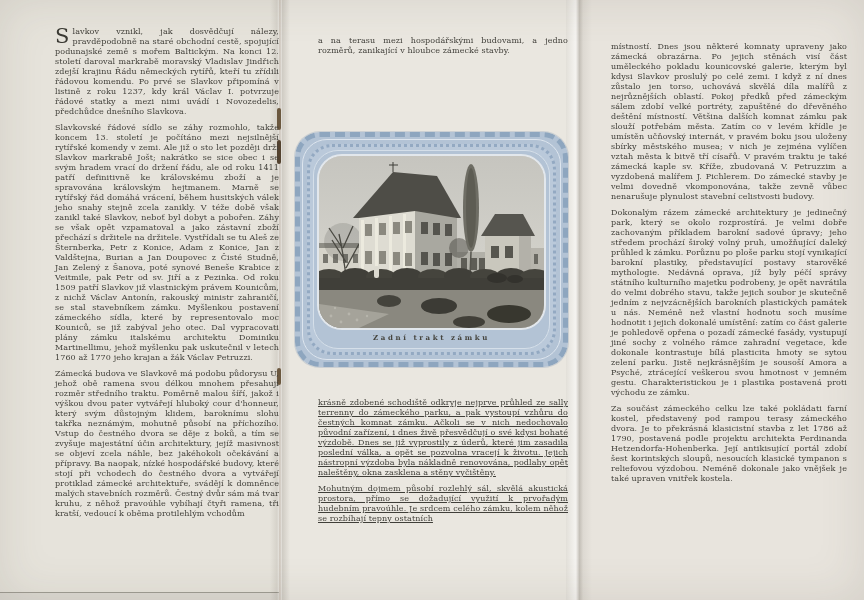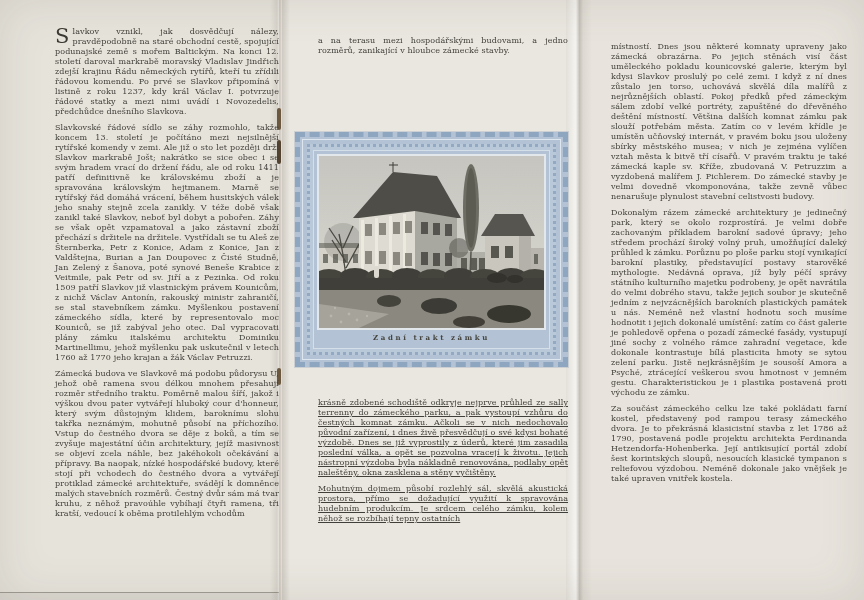--- a/index.html
+++ b/index.html
@@ -34,21 +34,21 @@
   .col p{margin:0 0 6px 0;}
   .col-left{left:55px;top:27px;width:224px;}
   .col-mid-top{left:318px;top:36px;width:250px;}
   .col-mid-bottom{left:318px;top:398px;width:250px;text-decoration:underline;}
   .col-right{left:611px;top:42px;width:236px;}
   .dropcap{float:left;font-size:21px;line-height:19px;padding:0 3px 0 0;color:#3a3933;}
 
   
   .photo-frame{position:absolute;left:295px;top:132px;width:273px;height:235px;
                box-shadow:0 0 0 1px rgba(150,165,185,.35);}
-  .photo-frame,.photo-frame div{box-sizing:border-box;}
+  .photo-frame,.photo-frame div{box-sizing:border-box;border-radius:25px;}
   .f1{width:100%;height:100%;background:#b3c3d5;border:5px dashed #8ea6bf;padding:2px;}
   .f2{width:100%;height:100%;background:#b3c3d5;border:1px solid #dde5ee;padding:4px;}
   .f3{width:100%;height:100%;background:#bac9da;border:3px dotted #93a9c2;padding:3px;}
   .f4{width:100%;height:100%;background:#b3c3d5;border:1px solid #d5dfe9;padding:3px;}
   .photo{width:100%;height:176px;border:2px solid #e2e7ec;background:#cdccc6;overflow:hidden;}
   .photo svg{display:block;width:100%;height:100%;}
   .caption{height:15px;line-height:15px;text-align:center;font-size:7px;font-weight:bold;
            letter-spacing:2.6px;color:#45443e;}
 </style>
 </head>
@@ -175,21 +175,21 @@
             </div>
             <div class="caption">Zadní trakt zámku</div>
           </div>
         </div>
       </div>
     </div>
   </div>
 
   <div class="col col-mid-bottom">
     <p>krásně zdobené schodiště odkryje nejprve průhled ze sally terrenny do zámeckého parku, a pak vystoupí vzhůru do čestných komnat zámku. Ačkoli se v nich nedochovalo původní zařízení, i dnes živě přesvědčují o své kdysi bohaté výzdobě. Dnes se již vyprostily z úderů, které jim zasadila poslední válka, a opět se pozvolna vracejí k životu. Jejich nástropní výzdoba byla nákladně renovována, podlahy opět naleštěny, okna zasklena a stěny vyčištěny.</p>
-    <p>Mohutným dojmem působí rozlehlý sál, skvělá akustická prostora, přímo se dožadující využití k spravována hudebním produkcím. Je srdcem celého zámku, kolem něhož se rozbíhají tepny ostatních</p>
+    <p>Mohutným dojmem působí rozlehlý sál, skvělá akustická prostora, přímo se dožadující využití k prvořadým hudebním pravoúhle. Je srdcem celého zámku, kolem něhož se rozbíhají tepny ostatních</p>
   </div>
 
   <div class="col col-right">
     <p>místností. Dnes jsou některé komnaty upraveny jako zámecká obrazárna. Po jejich stěnách visí část uměleckého pokladu kounicovské galerie, kterým byl kdysi Slavkov proslulý po celé zemi. I když z ní dnes zůstalo jen torso, uchovává skvělá díla malířů z nejrůznějších oblastí. Pokoj předků před zámeckým sálem zdobí velké portréty, zapuštěné do dřevěného deštění místností. Většina dalších komnat zámku pak slouží potřebám města. Zatím co v levém křídle je umístěn učňovský internát, v pravém boku jsou uloženy sbírky městského musea; v nich je zejména vylíčen vztah města k bitvě tří císařů. V pravém traktu je také zámecká kaple sv. Kříže, zbudovaná V. Petruzzim a vyzdobená malířem J. Pichlerem. Do zámecké stavby je velmi dovedně vkomponována, takže zevně vůbec nenarušuje plynulost stavební celistvosti budovy.</p>
     <p>Dokonalým rázem zámecké architektury je jedinečný park, který se okolo rozprostírá. Je velmi dobře zachovaným příkladem barokní sadové úpravy; jeho středem prochází široký volný pruh, umožňující daleký průhled k zámku. Porůznu po ploše parku stojí vynikající barokní plastiky, představující postavy starověké mythologie. Nedávná oprava, jíž byly péčí správy státního kulturního majetku podrobeny, je opět navrátila do velmi dobrého stavu, takže jejich soubor je skutečně jedním z nejvzácnějších barokních plastických památek u nás. Neméně než vlastní hodnotu soch musíme hodnotit i jejich dokonalé umístění: zatím co část galerie je pohledově opřena o pozadí zámecké fasády, vystupují jiné sochy z volného rámce zahradní vegetace, kde dokonale kontrastuje bílá plasticita hmoty se sytou zelení parku. Jistě nejkrásnějším je sousoší Amora a Psyché, ztrácející veškerou svou hmotnost v jemném gestu. Charakteristickou je i plastika postavená proti východu ze zámku.</p>
     <p>Za součást zámeckého celku lze také pokládati farní kostel, představený pod rampou terasy zámeckého dvora. Je to překrásná klasicistní stavba z let 1786 až 1790, postavená podle projektu architekta Ferdinanda Hetzendorfa-Hohenberka. Její antikisující portál zdobí šest korintských sloupů, nesoucích klasické tympanon s reliefovou výzdobou. Neméně dokonale jako vnějšek je také upraven vnitřek kostela.</p>
   </div>
 
   <div class="vignette"></div>
 </div>

